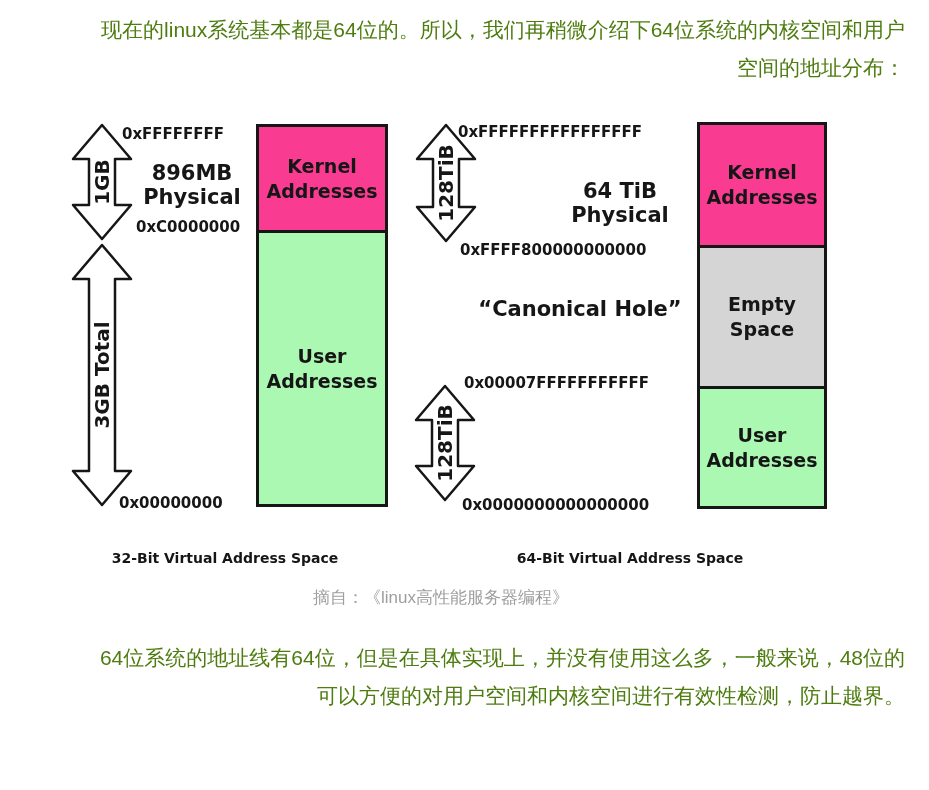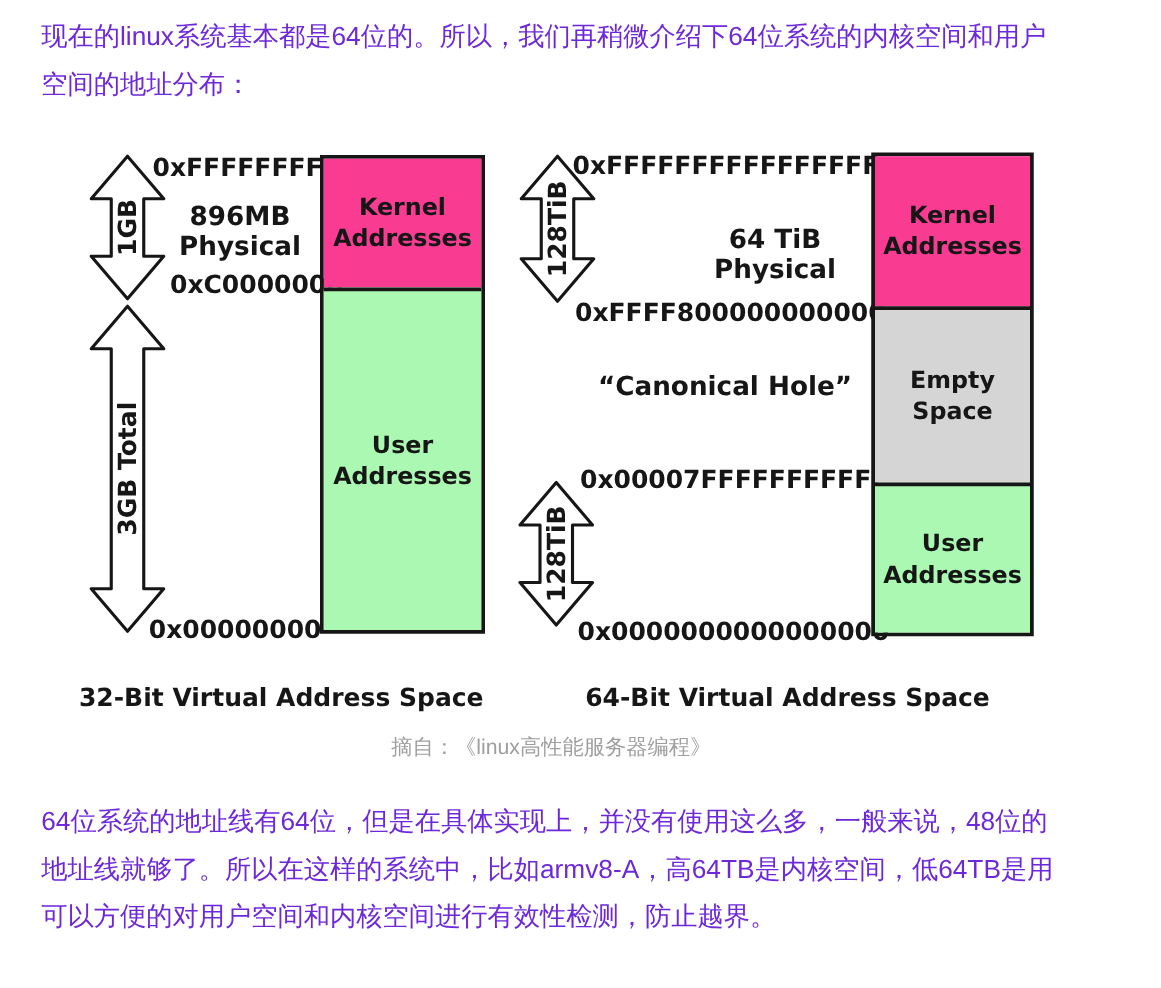--- a/index.html
+++ b/index.html
@@ -1,35 +1,35 @@
 <!DOCTYPE html>
 <html><head>
 <meta charset="utf-8">
 <style>
   html,body { margin:0; padding:0; background:#ffffff; }
   .canvas {
     position:relative; width:929px; height:790px; background:#ffffff;
     font-family:"Liberation Sans", sans-serif; overflow:hidden;
   }
   
-  .para { position:absolute; left:33px; width:872px; color:#6d28d9; }
+  .para { position:absolute; left:33px; width:872px; color:#4d7c0f;text-align:right; }
   .para .tline { font-size:21px; line-height:38px; white-space:nowrap; }
   .para-top { top:11px; }
   .para-bottom { top:639px; }
   
   .figfont { font-family:"DejaVu Sans", sans-serif; font-weight:bold; color:#161616; }
   .hex {
     position:absolute; font-family:"DejaVu Sans", sans-serif; font-weight:bold;
-    font-size:20px; line-height:24px; color:#161616; white-space:nowrap;
+    font-size:15px; line-height:24px; color:#161616; white-space:nowrap;
   }
   .figlabel {
     position:absolute; font-size:21px; line-height:24px; text-align:center;
     white-space:pre-line;
   }
-  .caption { position:absolute; font-size:20px; line-height:24px; text-align:center; white-space:nowrap; }
+  .caption { position:absolute; font-size:14px; line-height:24px; text-align:center; white-space:nowrap; }
   .source {
     position:absolute; left:16px; top:586px; width:850px; text-align:center;
     font-size:17px; line-height:24px; color:#9e9e9e;
   }
   
   .bar { position:absolute; border:3px solid #161616; box-sizing:content-box; }
   .seg {
     display:flex; align-items:center; justify-content:center; text-align:center;
     white-space:pre-line; font-family:"DejaVu Sans", sans-serif; font-weight:bold;
     font-size:19px; line-height:25px; color:#161616; box-sizing:border-box;
@@ -130,17 +130,16 @@
 Addresses</div>
     </div>
 
     <div class="caption figfont caption64">64-Bit Virtual Address Space</div>
 
     <div class="source">摘自：《linux高性能服务器编程》</div>
   </div>
 
   <div class="para para-bottom">
     <div class="tline">64位系统的地址线有64位，但是在具体实现上，并没有使用这么多，一般来说，48位的</div>
-    <div class="tline">地址线就够了。所以在这样的系统中，比如armv8-A，高64TB是内核空间，低64TB是用</div>
     <div class="tline">可以方便的对用户空间和内核空间进行有效性检测，防止越界。</div>
   </div>
 
 </div>
 
 </body></html>

